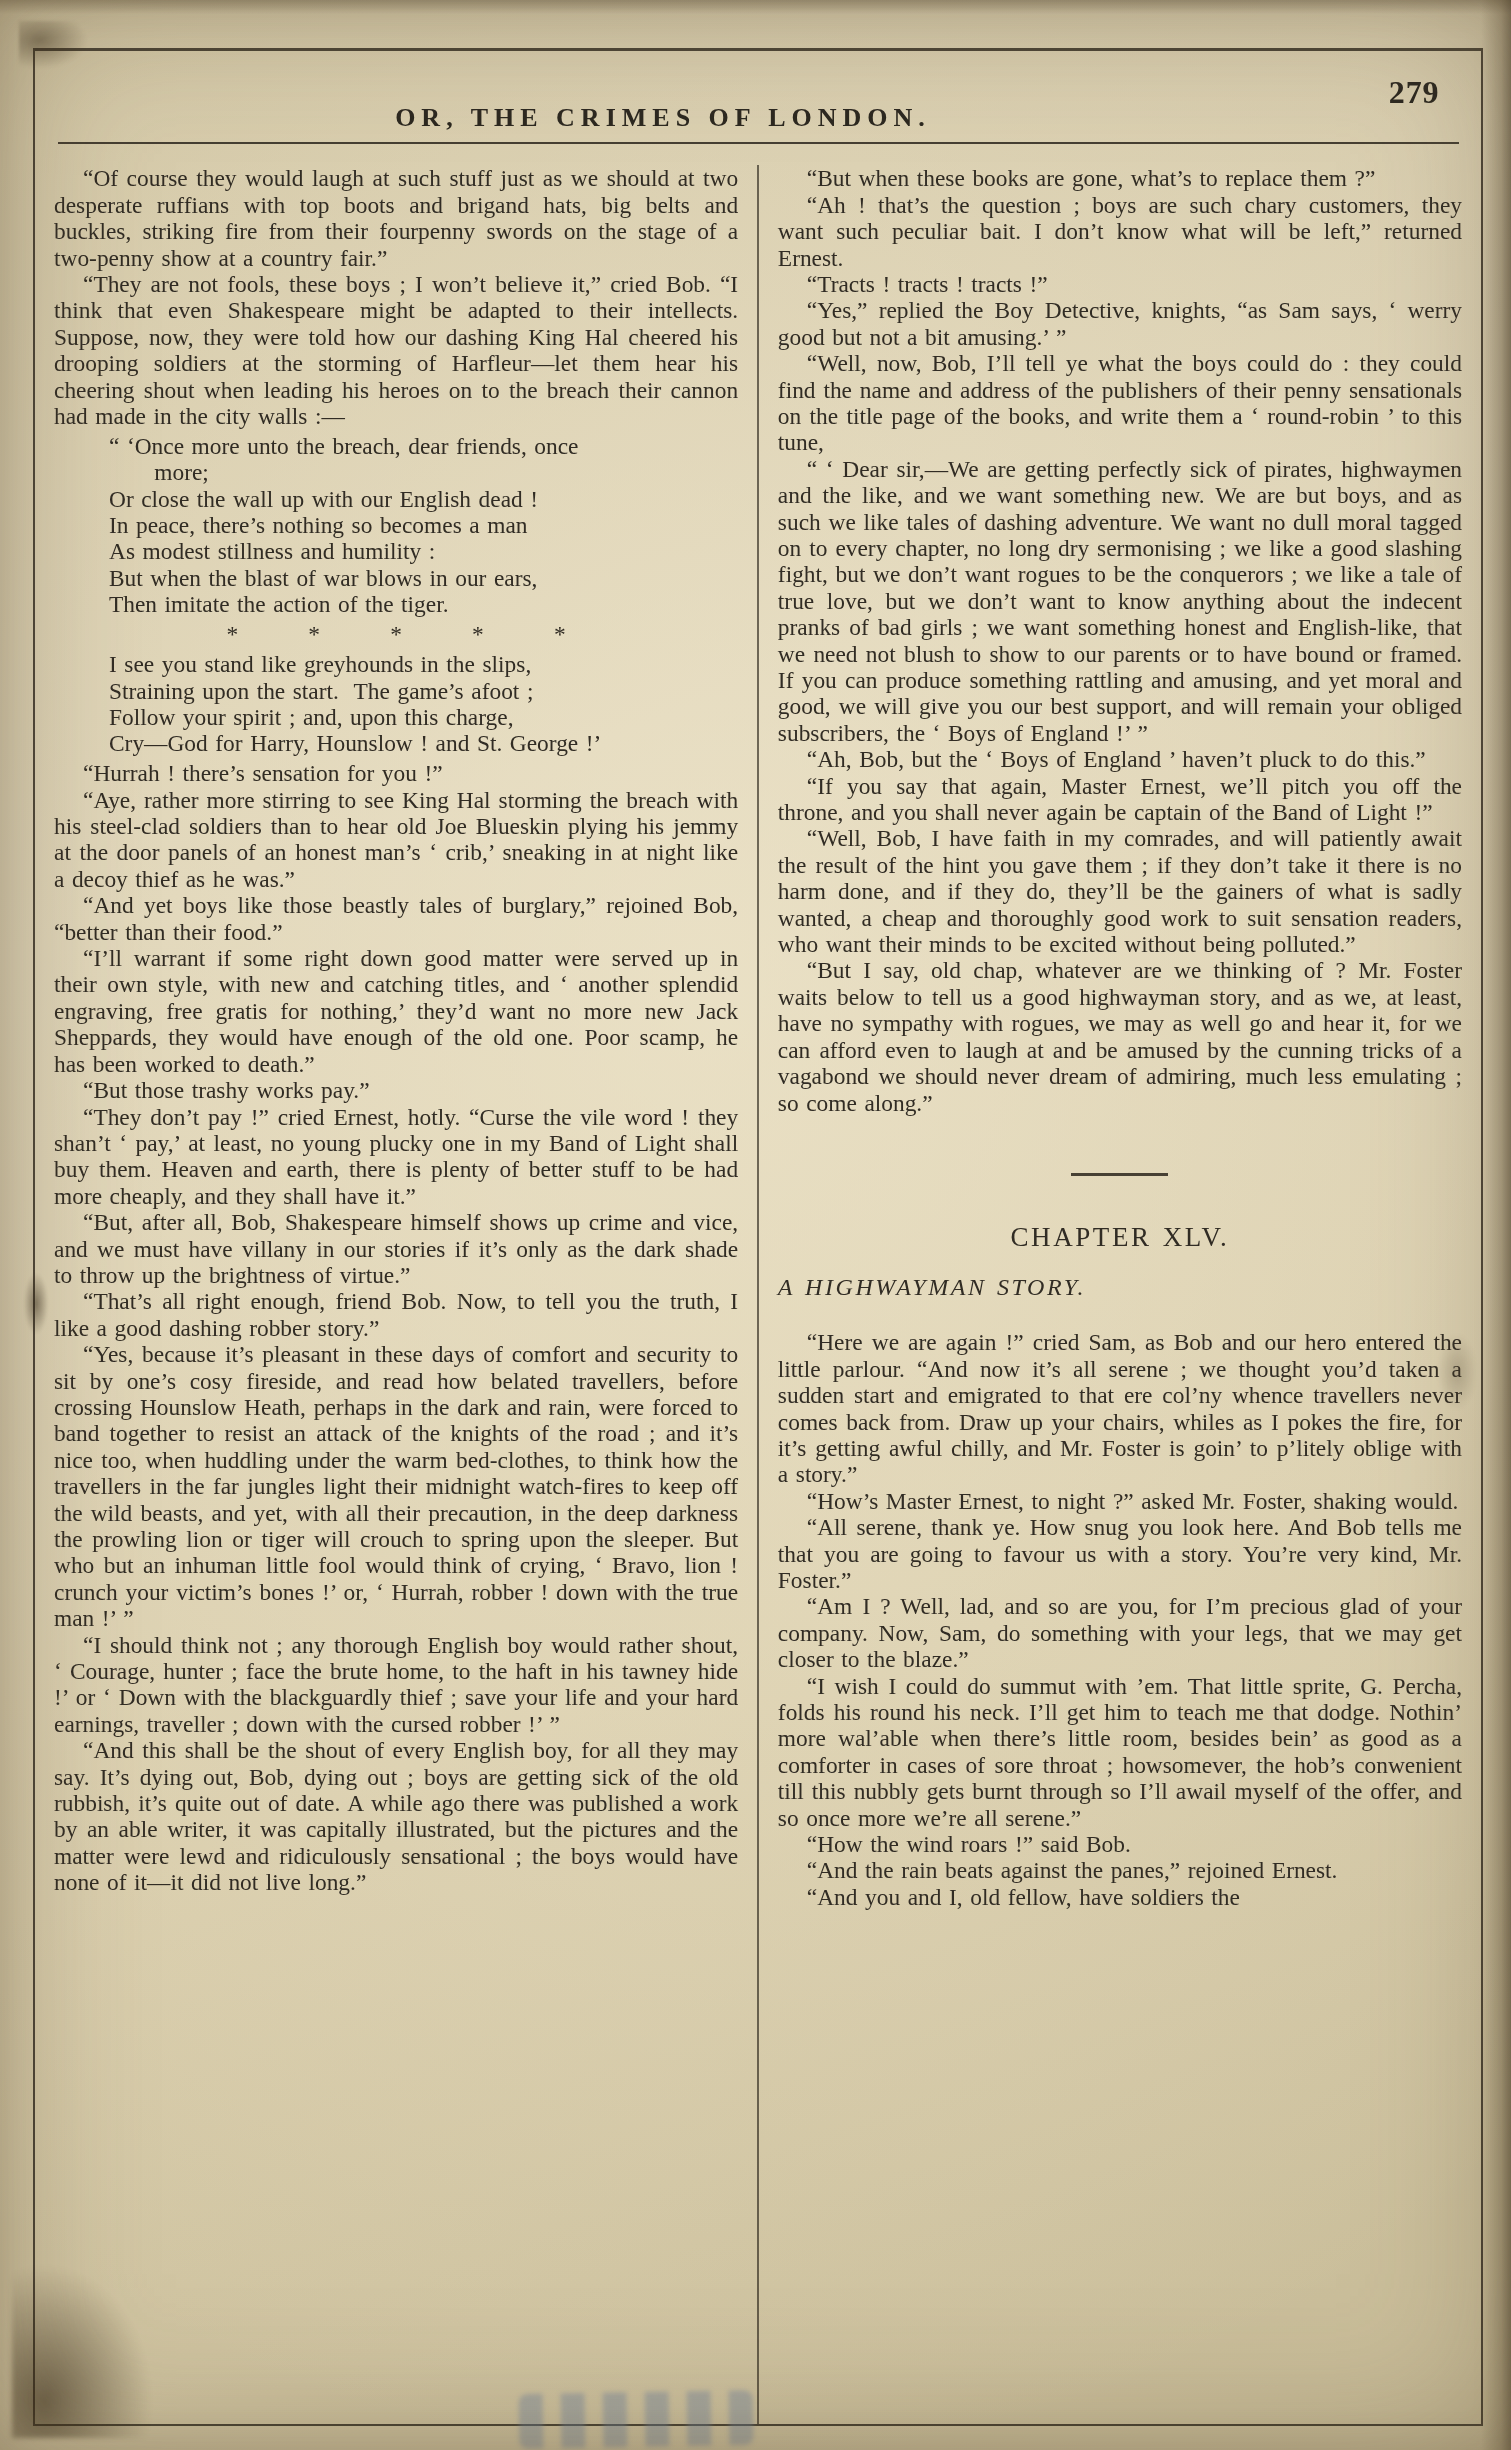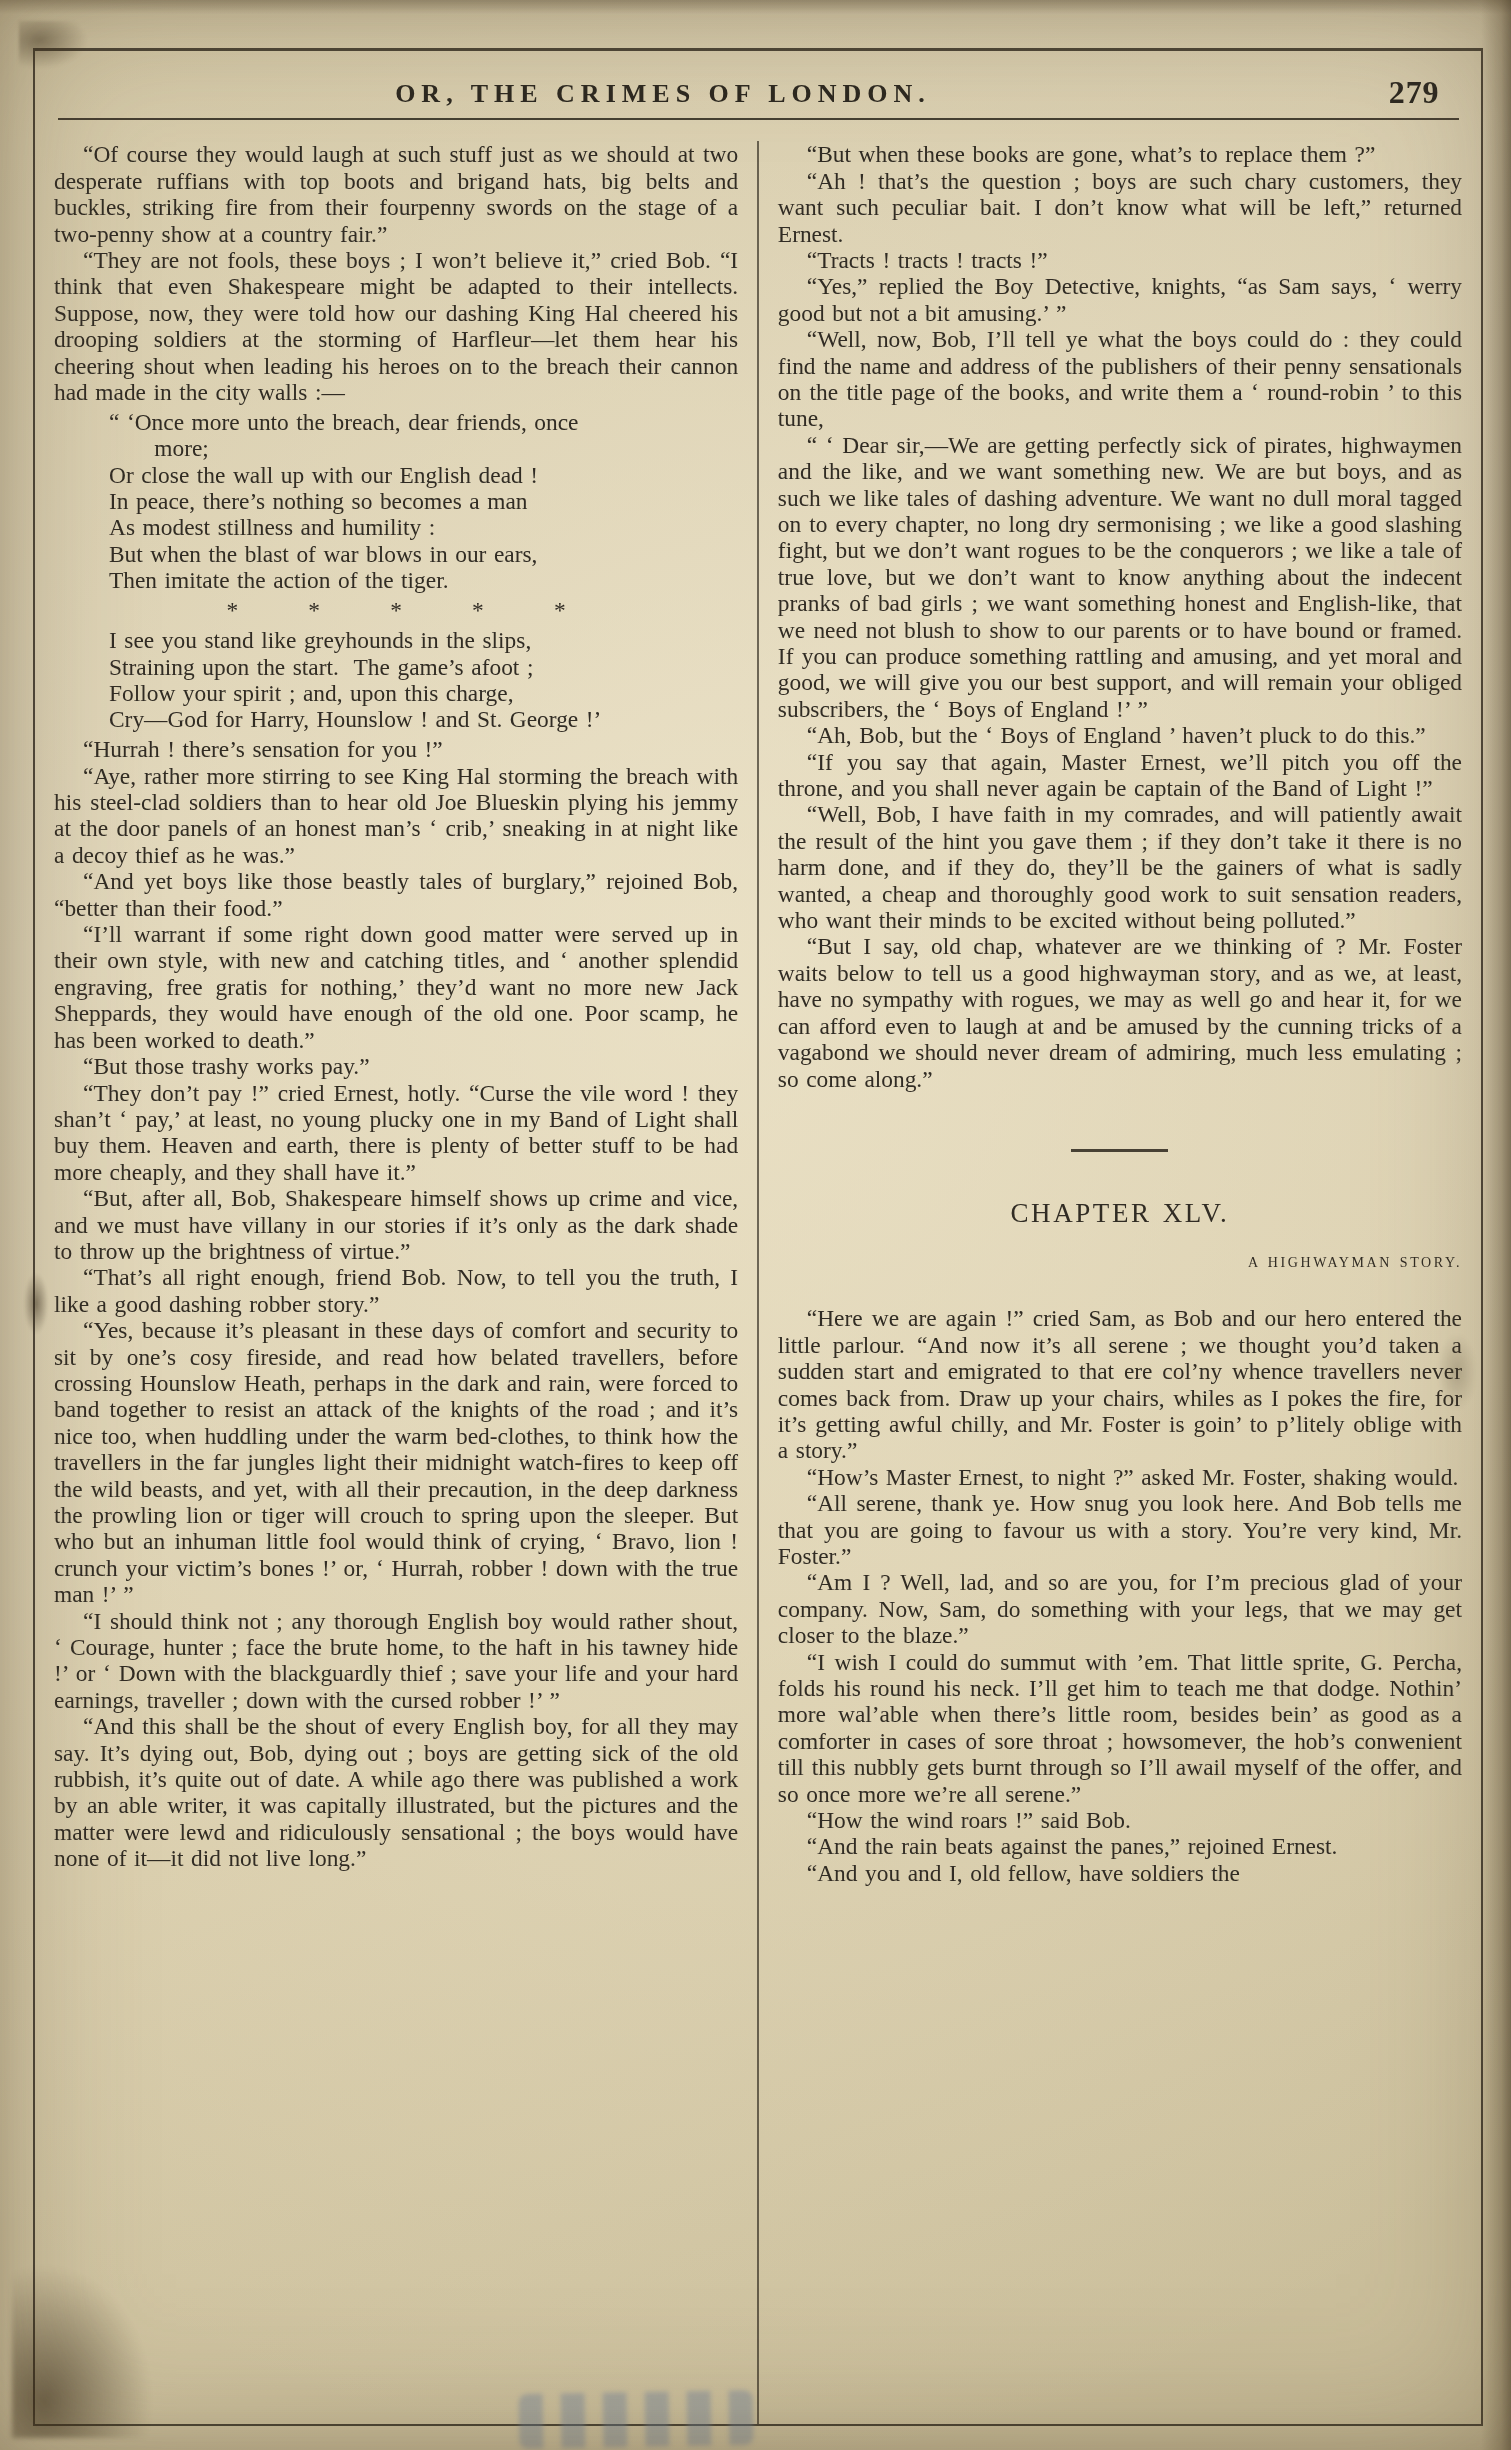--- a/index.html
+++ b/index.html
@@ -22,35 +22,35 @@
   .edge-right { position:absolute; top:0; right:0; bottom:0; width:31px;
     background:linear-gradient(90deg, rgba(66,52,30,0) 0%, rgba(66,52,30,0.26) 65%, rgba(46,36,20,0.5) 100%); }
 
   .content {
     position:absolute; left:33px; right:29px; top:48px; bottom:24px;
     border:2.6px solid rgba(44,38,28,0.82); border-top-width:3.5px;
     display:flex; flex-direction:column;
     padding:0 19px;
   }
   .header { position:relative; padding:28px 0 5.2px; display:flex; justify-content:center; padding-right:190px; align-items:baseline; }
-  .running-title { font-weight:bold; font-size:26px; letter-spacing:6px; color:#2c2820; }
+  .running-title { font-weight:bold; font-size:26px; letter-spacing:6px; color:#2c2820;margin-top:24px; }
   .page-number { position:absolute; right:22.5px; top:22.5px; font-weight:bold; font-size:32px; letter-spacing:0.9px; color:#2c2820; }
   .header-rule { height:2.6px; background:rgba(44,38,28,0.85); margin:3.5px 3.5px 0; }
 
   .columns { flex:1; display:flex; padding-top:21px; }
   .column { flex:1; font-size:23.4px; line-height:26.4px; text-align:justify; word-spacing:1.7px; color:#312c24; }
   .col-divider { width:1.7px; background:rgba(44,38,28,0.65); margin:0 19px; }
 
   .para { margin:0; text-indent:29px; }
   .verse { margin:3.5px 0 3.5px 55px; text-align:left; }
   .verse-line { white-space:pre-wrap; }
   .stars { text-align:center; white-space:pre; margin:1.7px 0; text-indent:0; }
   .section-rule { width:97px; height:2.6px; background:rgba(44,38,28,0.85); margin:57px auto 48px; }
   .chapter { font-weight:normal; font-size:27px; letter-spacing:2.6px; text-align:center; text-indent:0; margin:0 0 24px; }
-  .subheading { font-weight:normal; font-size:14px; letter-spacing:2.6px; text-align:right; text-indent:0; margin:0 0 29px; }
+  .subheading { font-weight:normal; font-size:24px; letter-spacing:2.6px; text-align:left; text-indent:0; margin:0 0 29px;font-style:italic; }
 
   .stain { position:absolute; pointer-events:none; }
   #stain-corner-tl { left:19px; top:21px; width:69px; height:48px;
     background:radial-gradient(ellipse at 30% 40%, rgba(46,34,16,0.45), rgba(46,34,16,0) 70%); filter:blur(1.7px); }
   #stain-frame-left { left:24px; top:1273px; width:24px; height:61px;
     background:radial-gradient(ellipse, rgba(40,30,15,0.5), rgba(40,30,15,0) 72%); filter:blur(0.9px); }
   #stain-corner-bl { left:12px; bottom:12px; width:147px; height:182px;
     background:radial-gradient(ellipse at 22% 80%, rgba(48,36,18,0.6), rgba(48,36,18,0) 66%); filter:blur(2.6px); }
   #ghost-bleed { left:519px; bottom:3.5px; width:234px; height:55px; opacity:0.5; filter:blur(2.6px);
     background:repeating-linear-gradient(90deg, rgba(108,128,158,0.8) 0 24px, rgba(108,128,158,0) 24px 42px);

